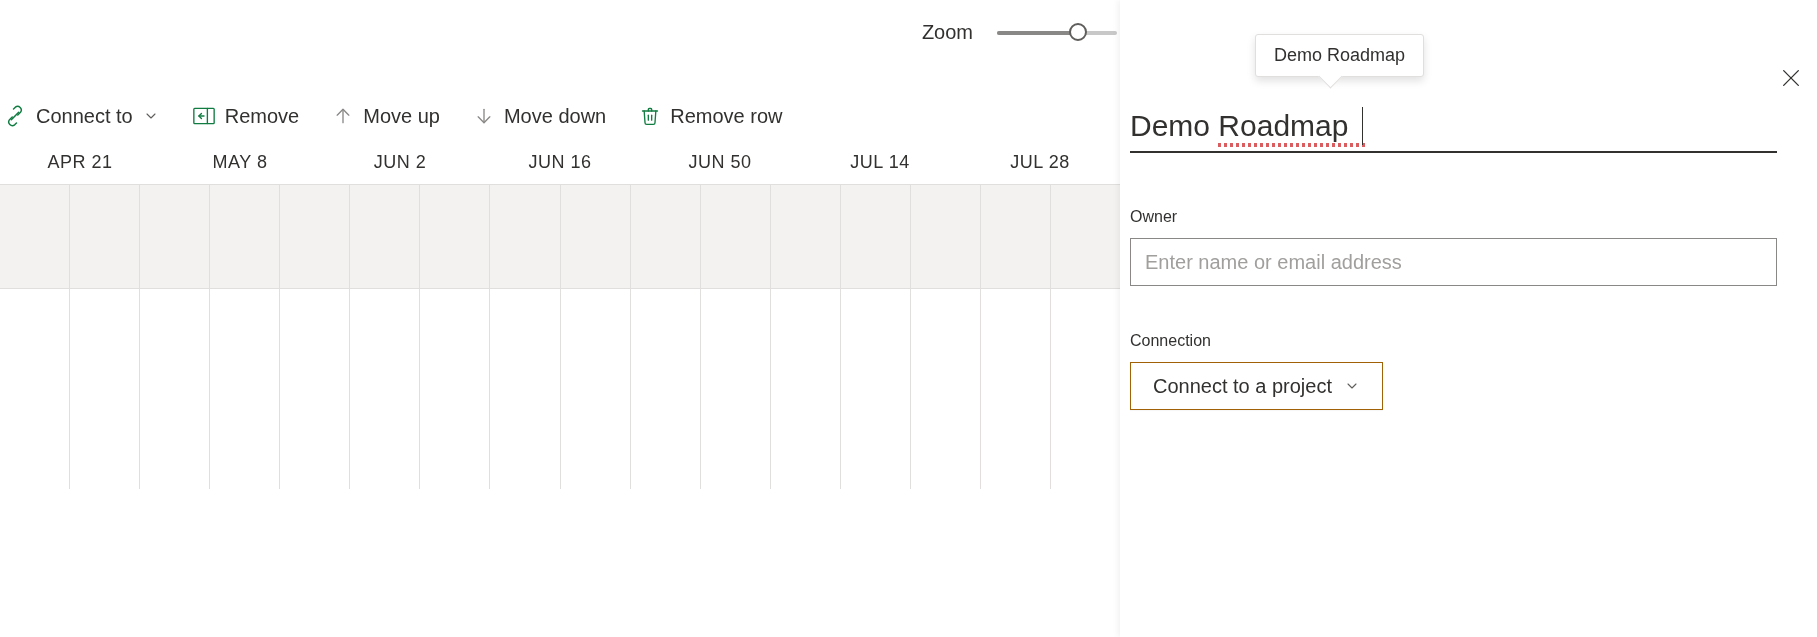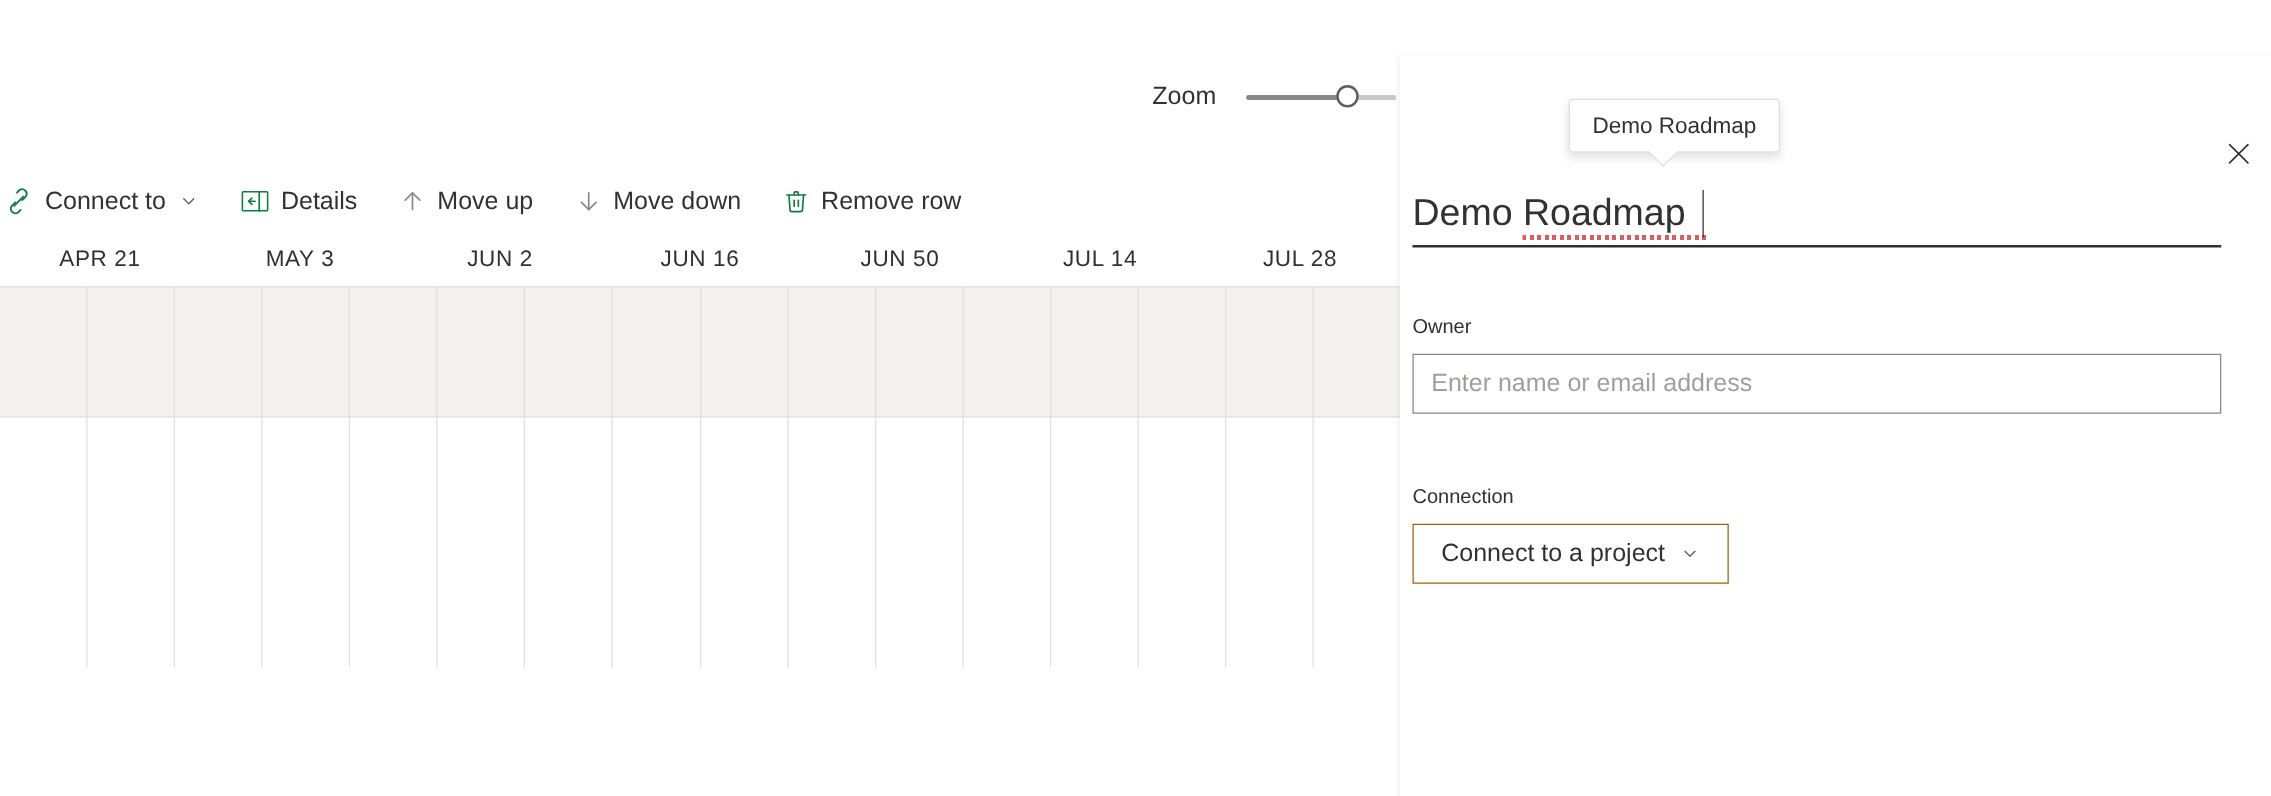--- a/index.html
+++ b/index.html
@@ -7,21 +7,21 @@
     margin: 0;
     padding: 0;
     font-family: "Segoe UI", -apple-system, BlinkMacSystemFont, sans-serif;
     background: #fff;
     width: 1817px;
     height: 637px;
     overflow: hidden;
     color: #323130;
   }
 
-  .root { position: relative; width: 1817px; height: 489px; margin-top: 45px; }
+  .root { position: relative; width: 1817px; height: 489px; }
 
   
   .zoom-row {
     position: absolute;
     top: 18px;
     left: 0;
     right: 0;
     height: 28px;
     display: flex;
     align-items: center;
@@ -237,21 +237,21 @@
     font-size: 20px;
     padding: 0 14px;
     color: #be185d;
     font-family: inherit;
     outline: none;
   }
   .owner-input::placeholder { color: #a19f9d; }
 
   .connection-block {
     position: absolute;
-    top: 344px;
+    top: 332px;
     left: 10px;
     right: 40px;
   }
   .connect-button {
     display: inline-flex;
     align-items: center;
     gap: 12px;
     height: 48px;
     padding: 0 22px;
     border: 1px solid #a16207;
@@ -297,21 +297,21 @@
 
     <div class="cmd">
       <span class="icon">
         <svg width="22" height="18" viewBox="0 0 26 20" fill="none" stroke="#107c41" stroke-width="1.6" stroke-linecap="round" stroke-linejoin="round">
           <rect x="1" y="1" width="24" height="18" rx="1"></rect>
           <line x1="17" y1="1" x2="17" y2="19"></line>
           <polyline points="13 10 7 10"></polyline>
           <polyline points="10 7 7 10 10 13"></polyline>
         </svg>
       </span>
-      <span>Details</span>
+      <span>Remove</span>
     </div>
 
     <div class="cmd">
       <span class="icon">
         <svg width="20" height="20" viewBox="0 0 24 24" fill="none" stroke="#8a8886" stroke-width="1.6" stroke-linecap="round" stroke-linejoin="round">
           <line x1="12" y1="20" x2="12" y2="4"></line>
           <polyline points="5 11 12 4 19 11"></polyline>
         </svg>
       </span>
       <span>Move up</span>
@@ -336,21 +336,21 @@
           <line x1="10" y1="11" x2="10" y2="17"></line>
           <line x1="14" y1="11" x2="14" y2="17"></line>
         </svg>
       </span>
       <span>Remove row</span>
     </div>
   </div>
 
   <div class="time-header">
     <div class="time-col">APR 21</div>
-    <div class="time-col">MAY 3</div>
+    <div class="time-col">MAY 8</div>
     <div class="time-col">JUN 2</div>
     <div class="time-col">JUN 16</div>
     <div class="time-col">JUN 50</div>
     <div class="time-col">JUL 14</div>
     <div class="time-col">JUL 28</div>
   </div>
 
   <div class="time-body">
     <div class="row-band">
       <div class="row-band-inner"></div>

